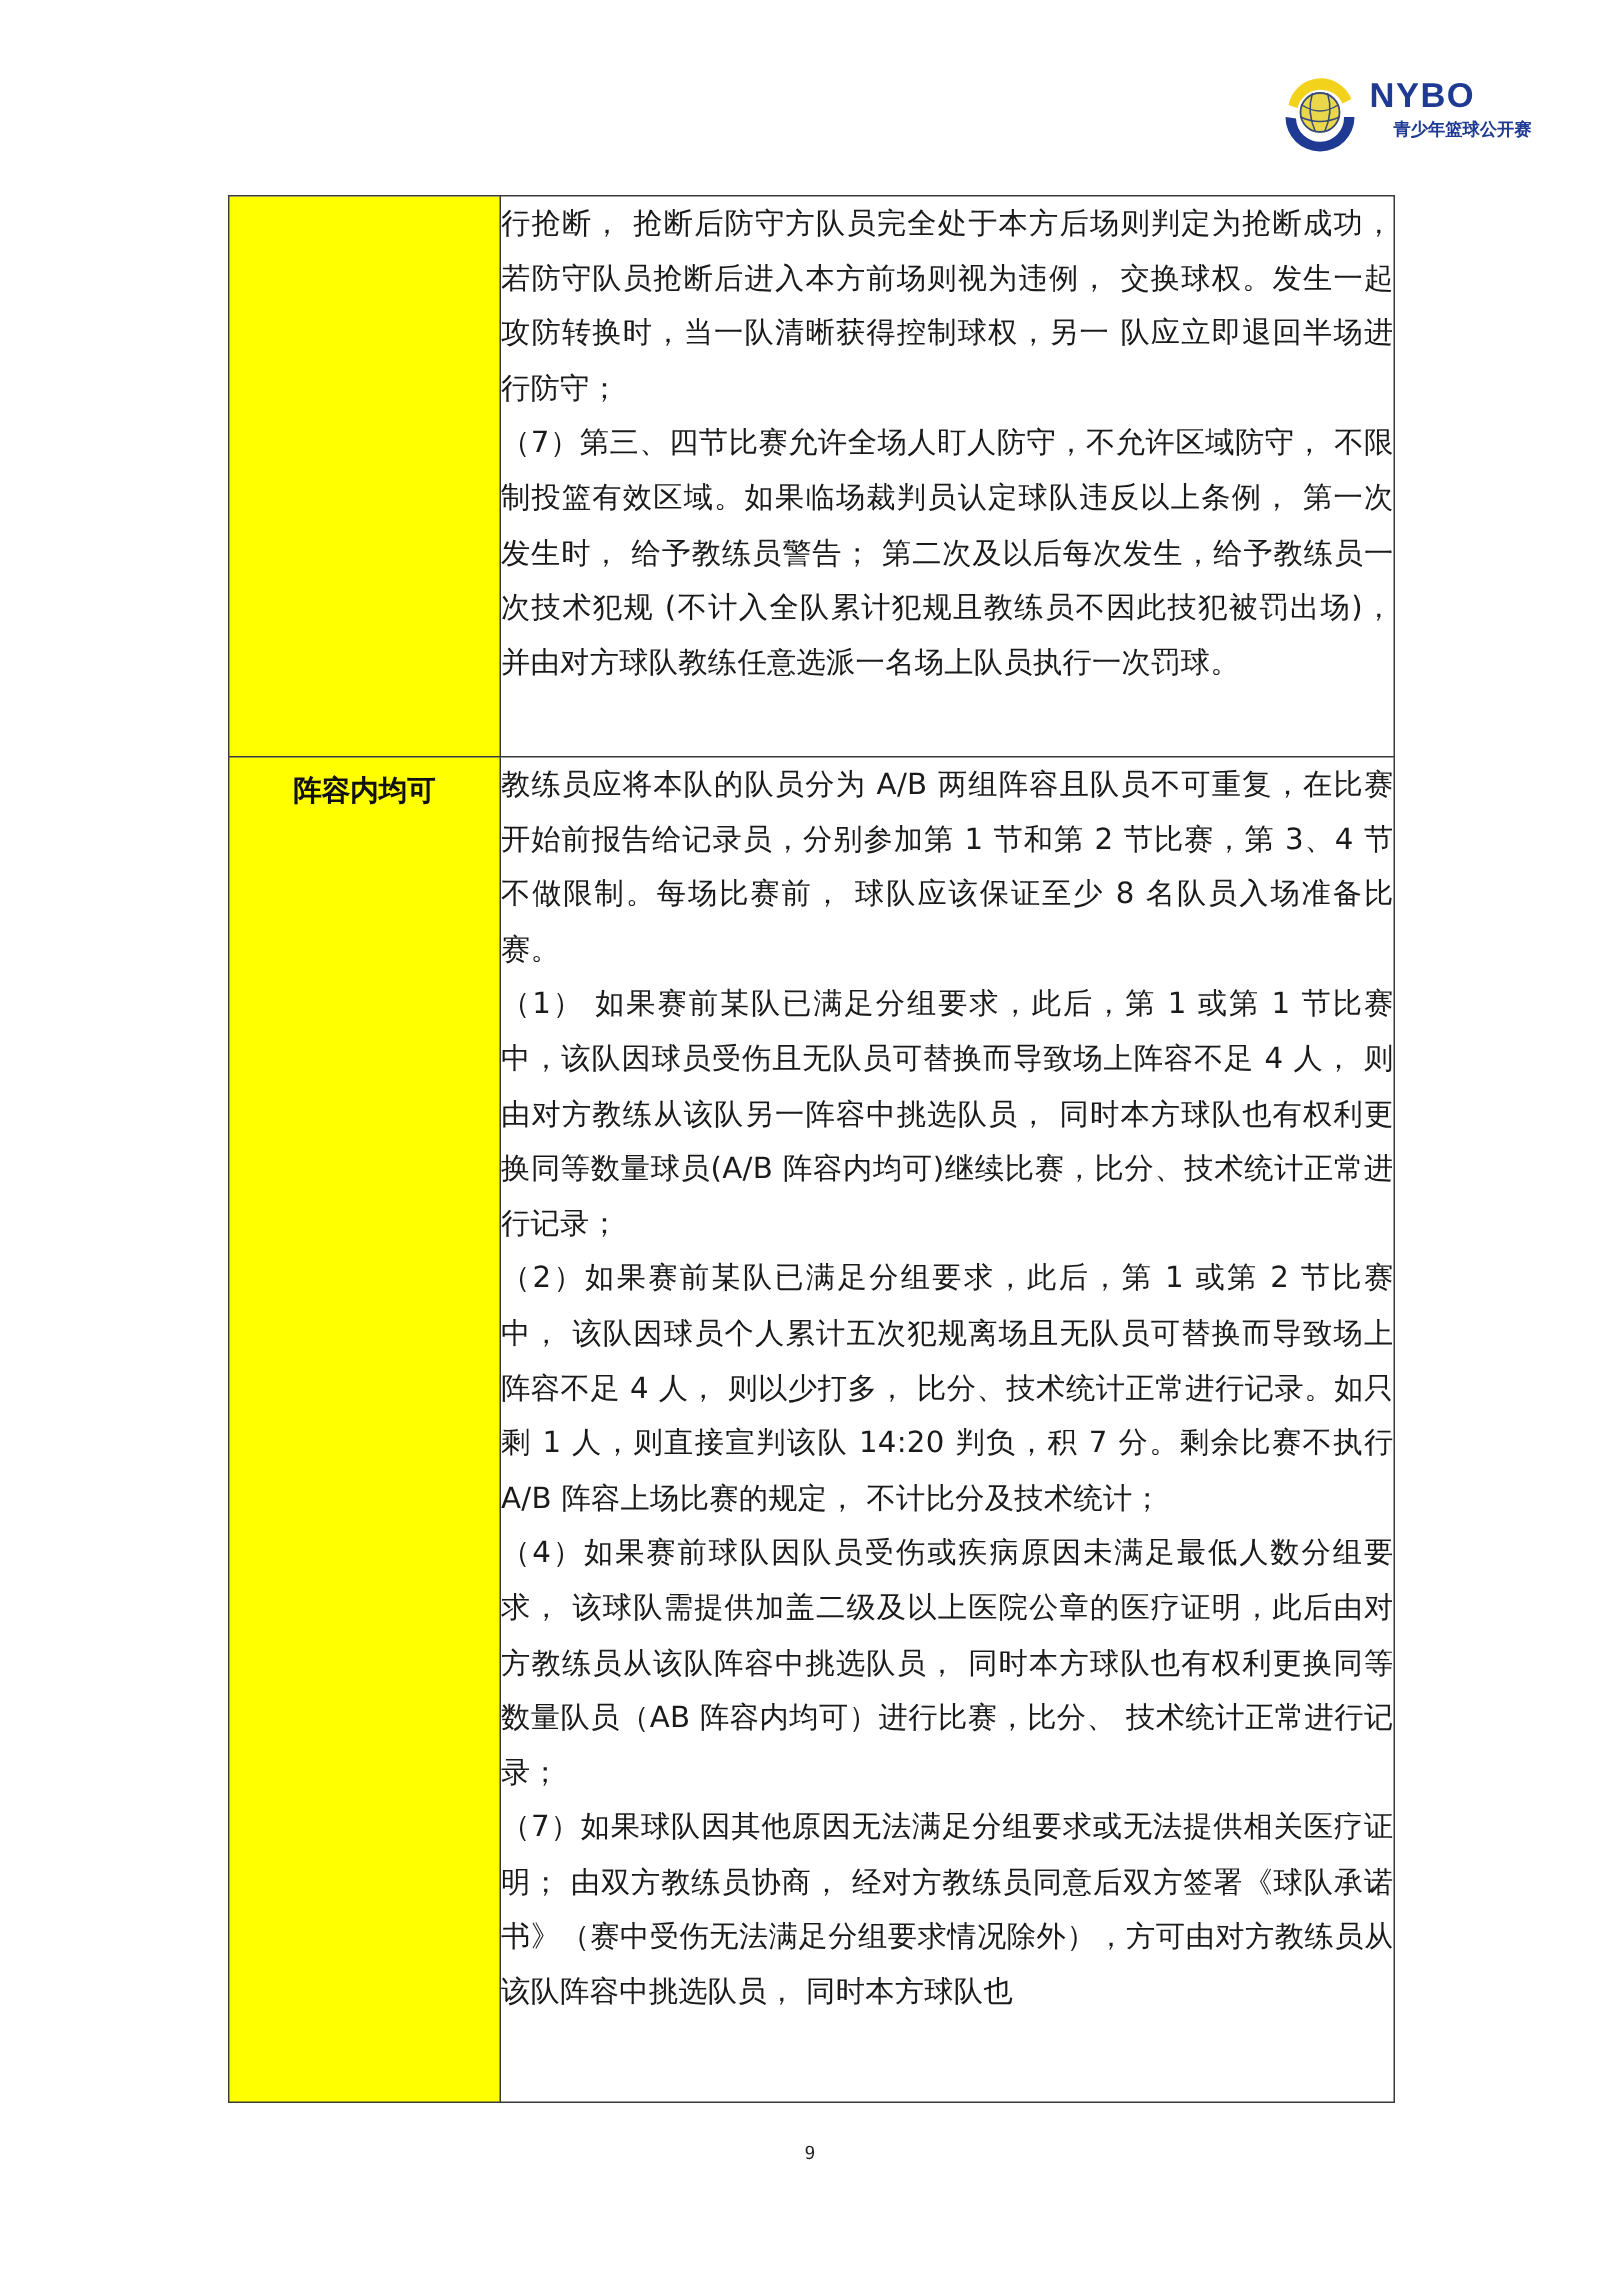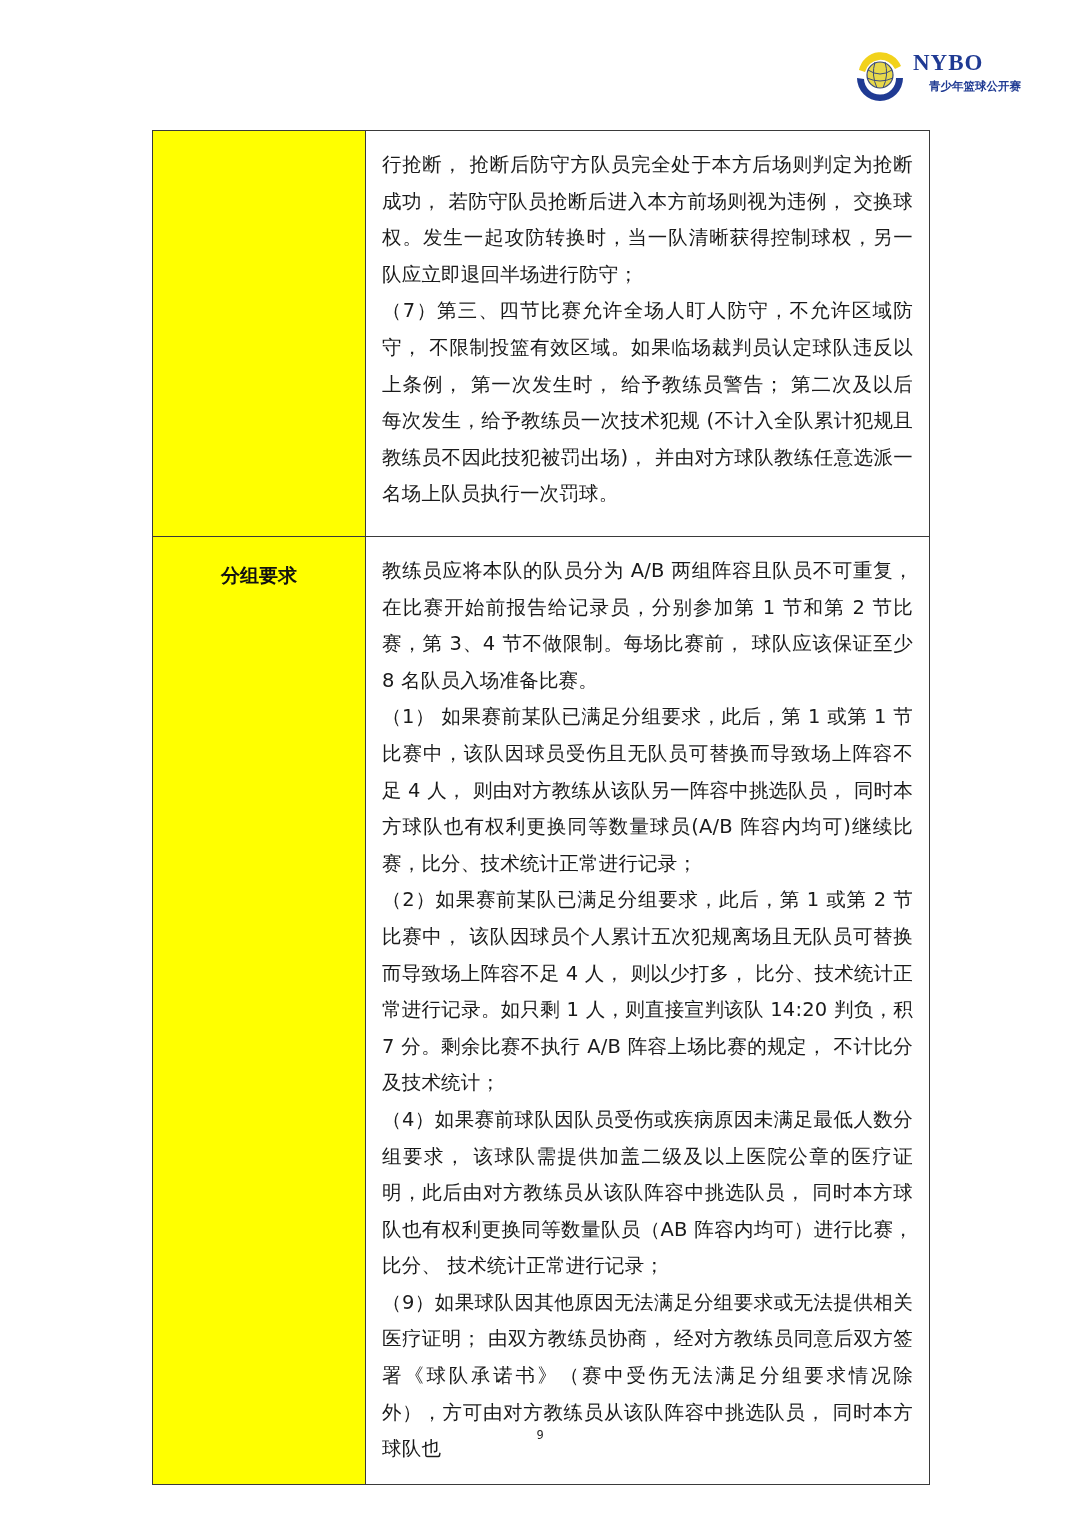--- a/index.html
+++ b/index.html
@@ -2,27 +2,27 @@
 <html><head>
 <meta charset="utf-8">
 <style>
   html, body { margin: 0; padding: 0; }
   body {
     width: 1080px; height: 1527px; background: #ffffff; position: relative; overflow: hidden;
     font-family: "DejaVu Sans", "Liberation Sans", sans-serif; color: #1a1a1a;
   }
   .logo { position: absolute; left: 853px; top: 48px; width: 180px; height: 56px; }
   .logo-mark { position: absolute; left: 0; top: 0; width: 54px; height: 54px; }
-  .logo-text-en { position: absolute; left: 60px; top: 2px; font-family: Liberation Serif, serif; font-weight: bold; font-size: 23px; color: #1f3a93; letter-spacing: 1px; line-height: 26px; }
+  .logo-text-en { position: absolute; left: 60px; top: 2px; font-family: Liberation Sans, sans-serif; font-weight: bold; font-size: 23px; color: #1f3a93; letter-spacing: 1px; line-height: 26px; }
   .logo-text-cn { position: absolute; left: 76px; top: 31px; font-size: 11.5px; font-weight: bold; color: #1f3a93; line-height: 14px; white-space: nowrap; }
   table.rules {
     position: absolute; left: 152px; top: 130px; width: 778px;
     border-collapse: collapse; table-layout: fixed;
   }
-  table.rules td { border: 1.5px solid #3a3a3a; vertical-align: top; padding: 16px; }
+  table.rules td { border: 1.5px solid #3a3a3a; vertical-align: top; padding: 0; }
   td.label-cell { width: 180px; background: #ffff00; text-align: center; }
   td.content-cell { background: #ffffff; padding: 11px 6px 2px 9px; }
   .label-text { display: block; font-weight: bold; font-size: 19px; margin-top: 9px; line-height: 26px; color: #111; }
   .para { font-size: 19.5px; line-height: 36.6px; margin: 0 0 0 0; text-align: justify; letter-spacing: 0.2px; }
   .para + .para { margin-top: 0; }
   .row1 td { height: 373px; }
   .row2 td { height: 896px; }
   .page-number { position: absolute; left: 0; width: 1080px; top: 1428px; text-align: center; font-size: 12px; color: #222; font-family: "DejaVu Sans Mono", monospace; }
 </style>
 </head>
@@ -45,26 +45,26 @@
     <td class="label-cell">
       <span class="label-text"></span>
     </td>
     <td class="content-cell">
       <p class="para">行抢断， 抢断后防守方队员完全处于本方后场则判定为抢断成功， 若防守队员抢断后进入本方前场则视为违例， 交换球权。发生一起攻防转换时，当一队清晰获得控制球权，另一 队应立即退回半场进行防守；</p>
       <p class="para">（7）第三、四节比赛允许全场人盯人防守，不允许区域防守， 不限制投篮有效区域。如果临场裁判员认定球队违反以上条例， 第一次发生时， 给予教练员警告； 第二次及以后每次发生，给予教练员一次技术犯规 (不计入全队累计犯规且教练员不因此技犯被罚出场)， 并由对方球队教练任意选派一名场上队员执行一次罚球。</p>
     </td>
   </tr>
   <tr class="row2">
     <td class="label-cell">
-      <span class="label-text">分组要求</span>
+      <span class="label-text">阵容内均可</span>
     </td>
     <td class="content-cell">
       <p class="para">教练员应将本队的队员分为 A/B 两组阵容且队员不可重复，在比赛开始前报告给记录员，分别参加第 1 节和第 2 节比赛，第 3、4 节不做限制。每场比赛前， 球队应该保证至少 8 名队员入场准备比赛。</p>
       <p class="para">（1） 如果赛前某队已满足分组要求，此后，第 1 或第 1 节比赛中，该队因球员受伤且无队员可替换而导致场上阵容不足 4 人， 则由对方教练从该队另一阵容中挑选队员， 同时本方球队也有权利更换同等数量球员(A/B 阵容内均可)继续比赛，比分、技术统计正常进行记录；</p>
       <p class="para">（2）如果赛前某队已满足分组要求，此后，第 1 或第 2 节比赛中， 该队因球员个人累计五次犯规离场且无队员可替换而导致场上阵容不足 4 人， 则以少打多， 比分、技术统计正常进行记录。如只剩 1 人，则直接宣判该队 14:20 判负，积 7 分。剩余比赛不执行 A/B 阵容上场比赛的规定， 不计比分及技术统计；</p>
       <p class="para">（4）如果赛前球队因队员受伤或疾病原因未满足最低人数分组要求， 该球队需提供加盖二级及以上医院公章的医疗证明，此后由对方教练员从该队阵容中挑选队员， 同时本方球队也有权利更换同等数量队员（AB 阵容内均可）进行比赛，比分、 技术统计正常进行记录；</p>
-      <p class="para">（9）如果球队因其他原因无法满足分组要求或无法提供相关医疗证明； 由双方教练员协商， 经对方教练员同意后双方签署《球队承诺书》（赛中受伤无法满足分组要求情况除外），方可由对方教练员从该队阵容中挑选队员， 同时本方球队也</p>
+      <p class="para">（7）如果球队因其他原因无法满足分组要求或无法提供相关医疗证明； 由双方教练员协商， 经对方教练员同意后双方签署《球队承诺书》（赛中受伤无法满足分组要求情况除外），方可由对方教练员从该队阵容中挑选队员， 同时本方球队也</p>
     </td>
   </tr>
 </tbody>
   </table>
 
 <div class="page-number">9</div>
 
 </body></html>

